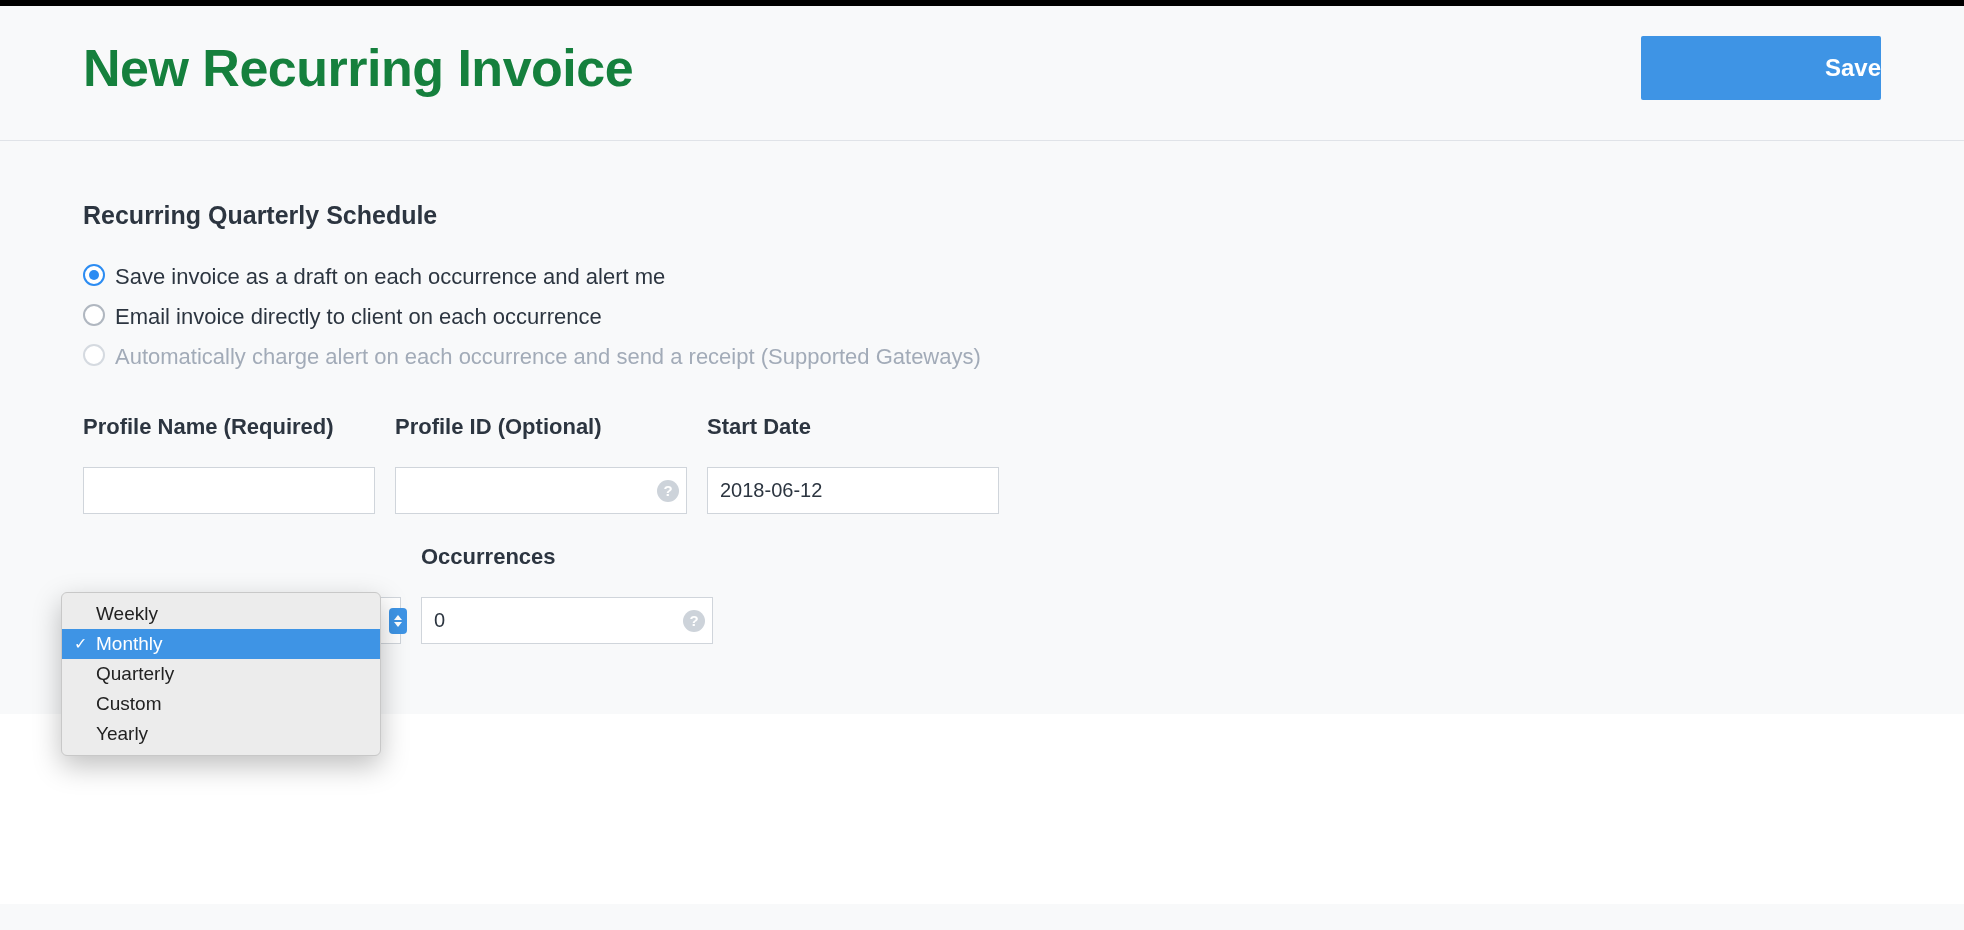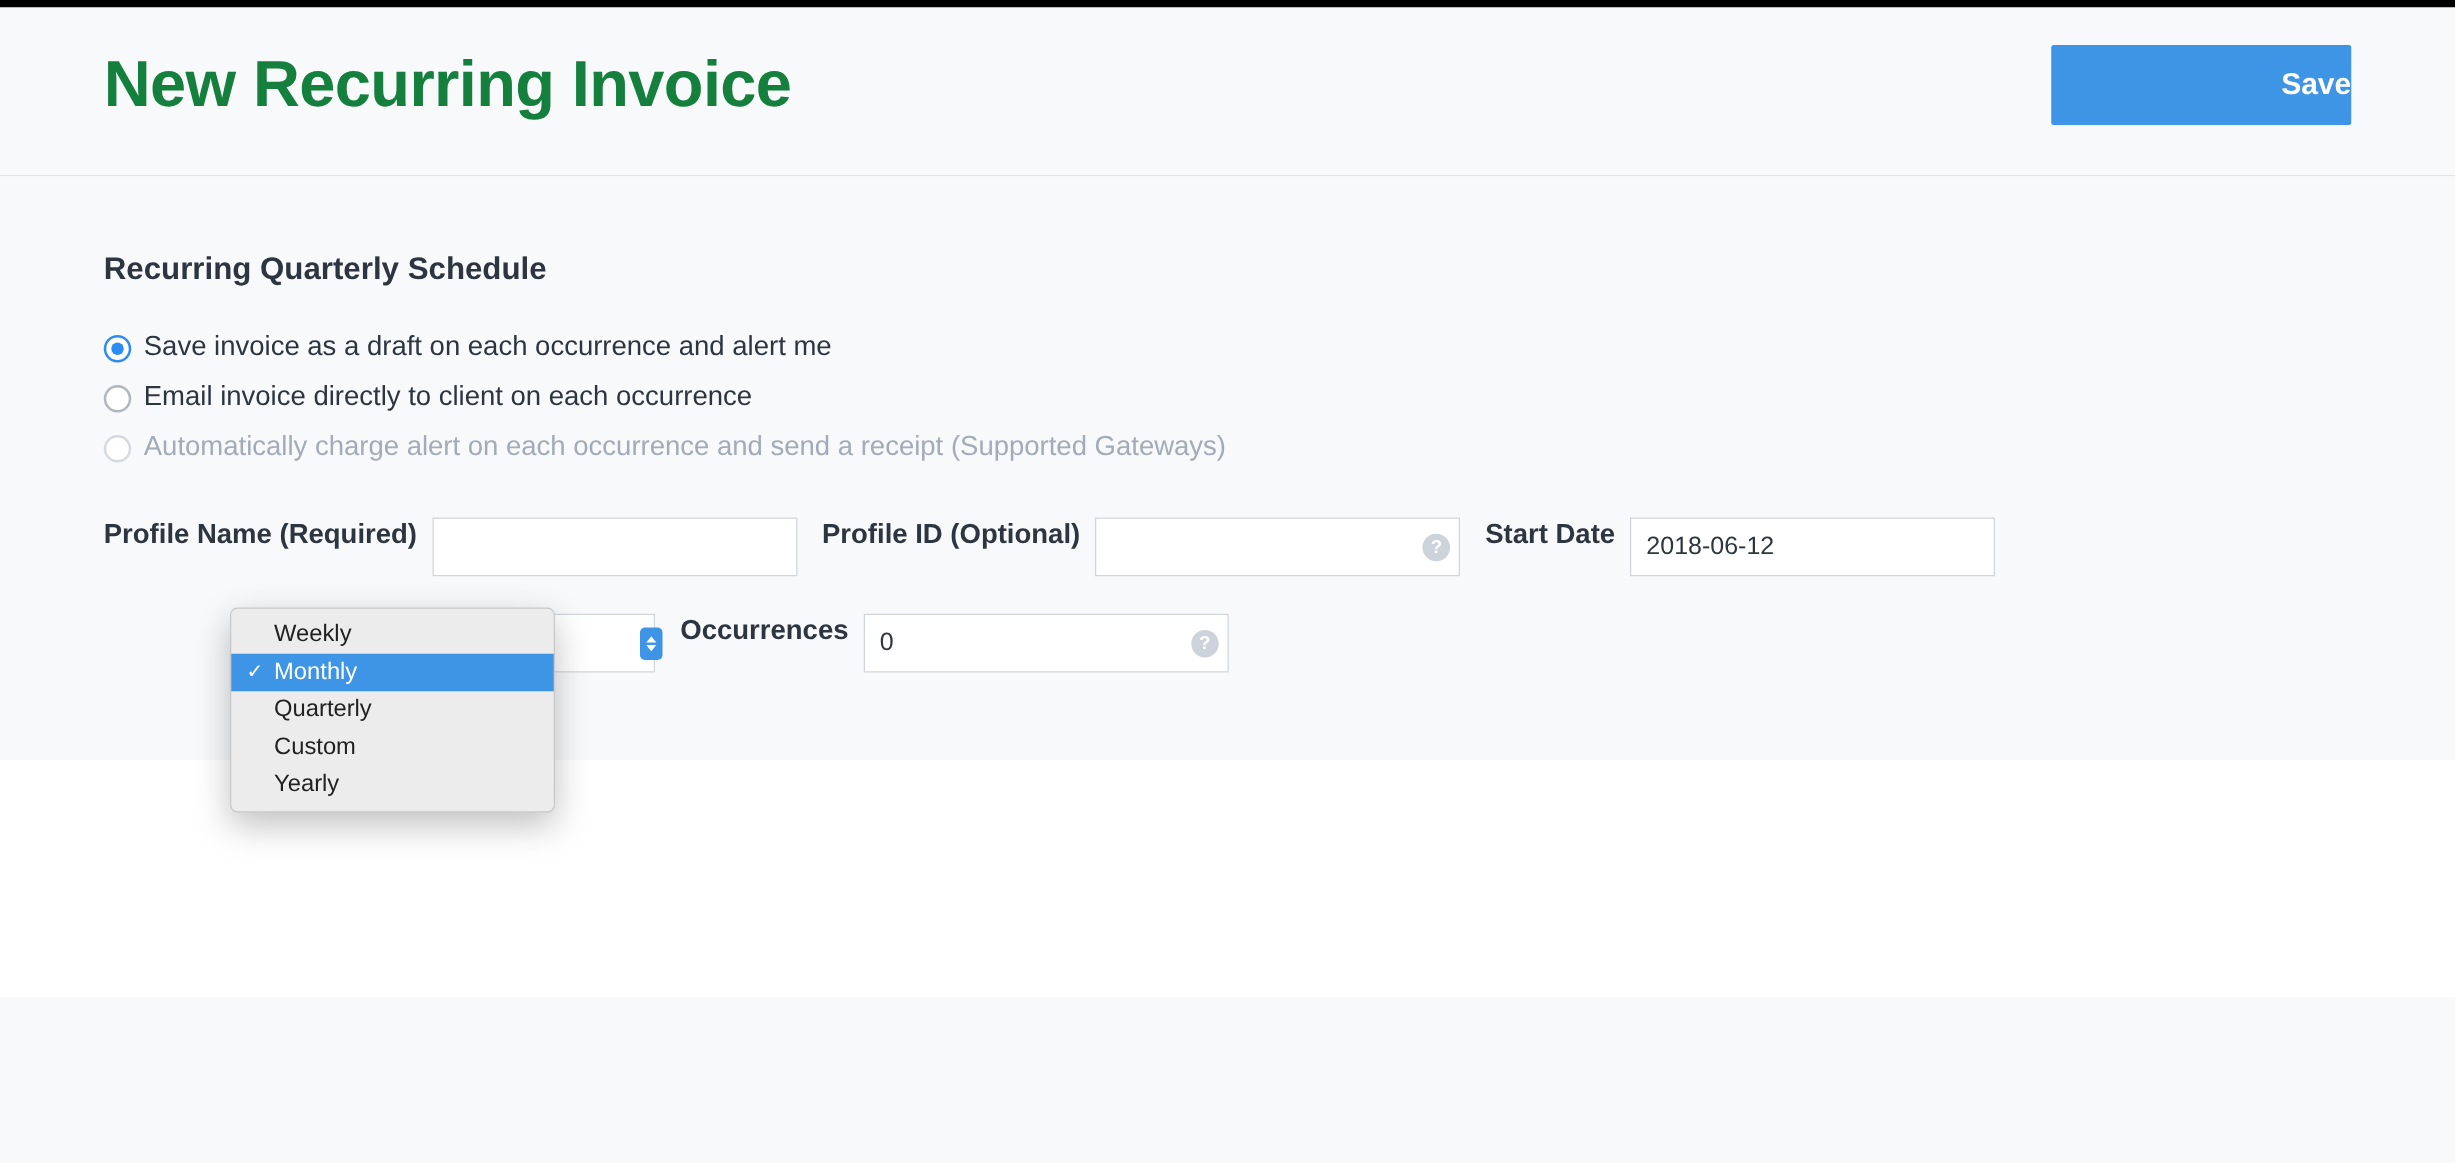--- a/index.html
+++ b/index.html
@@ -46,21 +46,21 @@
     }
     .section-title {
       font-size: 25px;
       font-weight: 600;
       color: #2c3540;
       margin-bottom: 34px;
     }
     .radio-group { margin-bottom: 44px; }
     .radio-row {
       display: flex;
-      align-items: flex-end;
+      align-items: flex-start;
       gap: 10px;
       margin-bottom: 14px;
     }
     .radio {
       width: 22px;
       height: 22px;
       border-radius: 50%;
       border: 2px solid #b0b7c0;
       display: inline-flex;
       align-items: center;
@@ -90,22 +90,22 @@
     .radio-label.disabled { color: #a2abb8; }
 
     .field-row {
       display: flex;
       gap: 20px;
       margin-bottom: 30px;
       position: relative;
     }
     .field {
       display: flex;
-      flex-direction: row;
-      gap: 12px;
+      flex-direction: column;
+      gap: 27px;
     }
     .field-label {
       font-size: 22px;
       font-weight: 600;
       color: #2c3540;
     }
     .input-wrap {
       position: relative;
       display: flex;
       align-items: center;
@@ -156,21 +156,21 @@
       border-left: 4px solid transparent;
       border-right: 4px solid transparent;
     }
     .select-stepper::before { border-bottom: 5px solid #fff; }
     .select-stepper::after  { border-top: 5px solid #fff; }
 
     .dropdown {
       position: absolute;
       top: -5px;
       left: -22px;
-      width: 260px;
+      width: 320px;
       background: #ececec;
       border: 1px solid #c8c8c8;
       border-radius: 6px;
       box-shadow: 0 10px 28px rgba(0,0,0,.25);
       padding: 6px 0;
       z-index: 10;
     }
     .dropdown-item {
       padding: 2px 14px 2px 34px;
       font-size: 19px;

